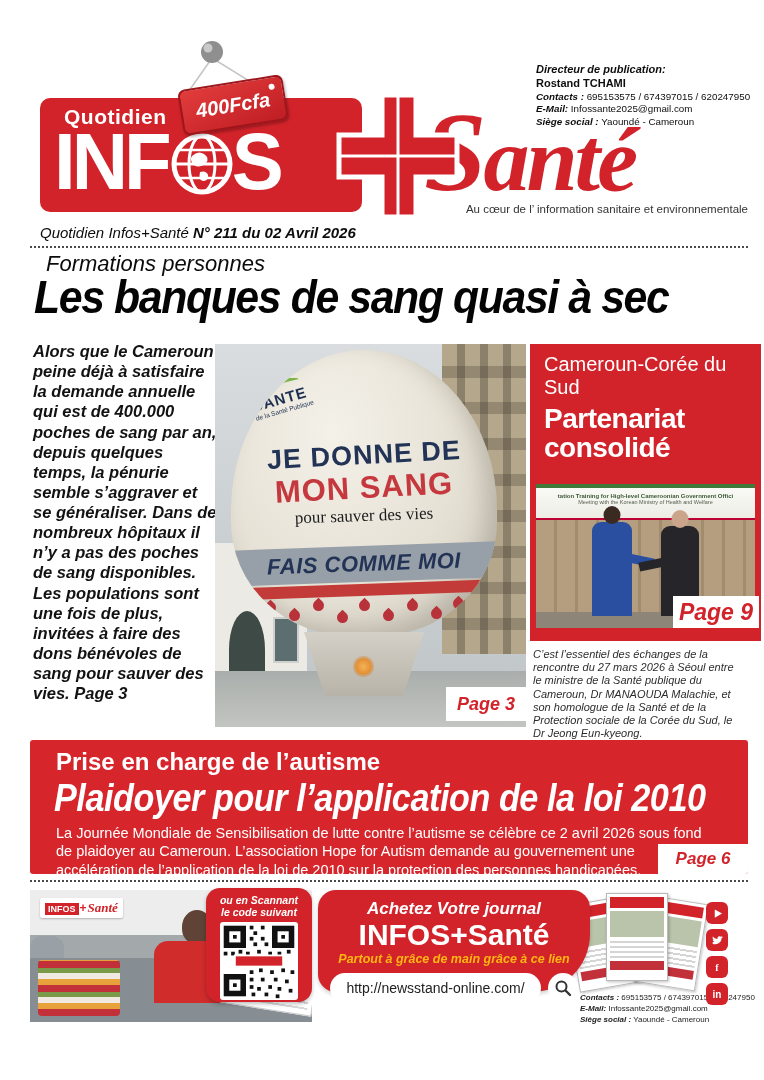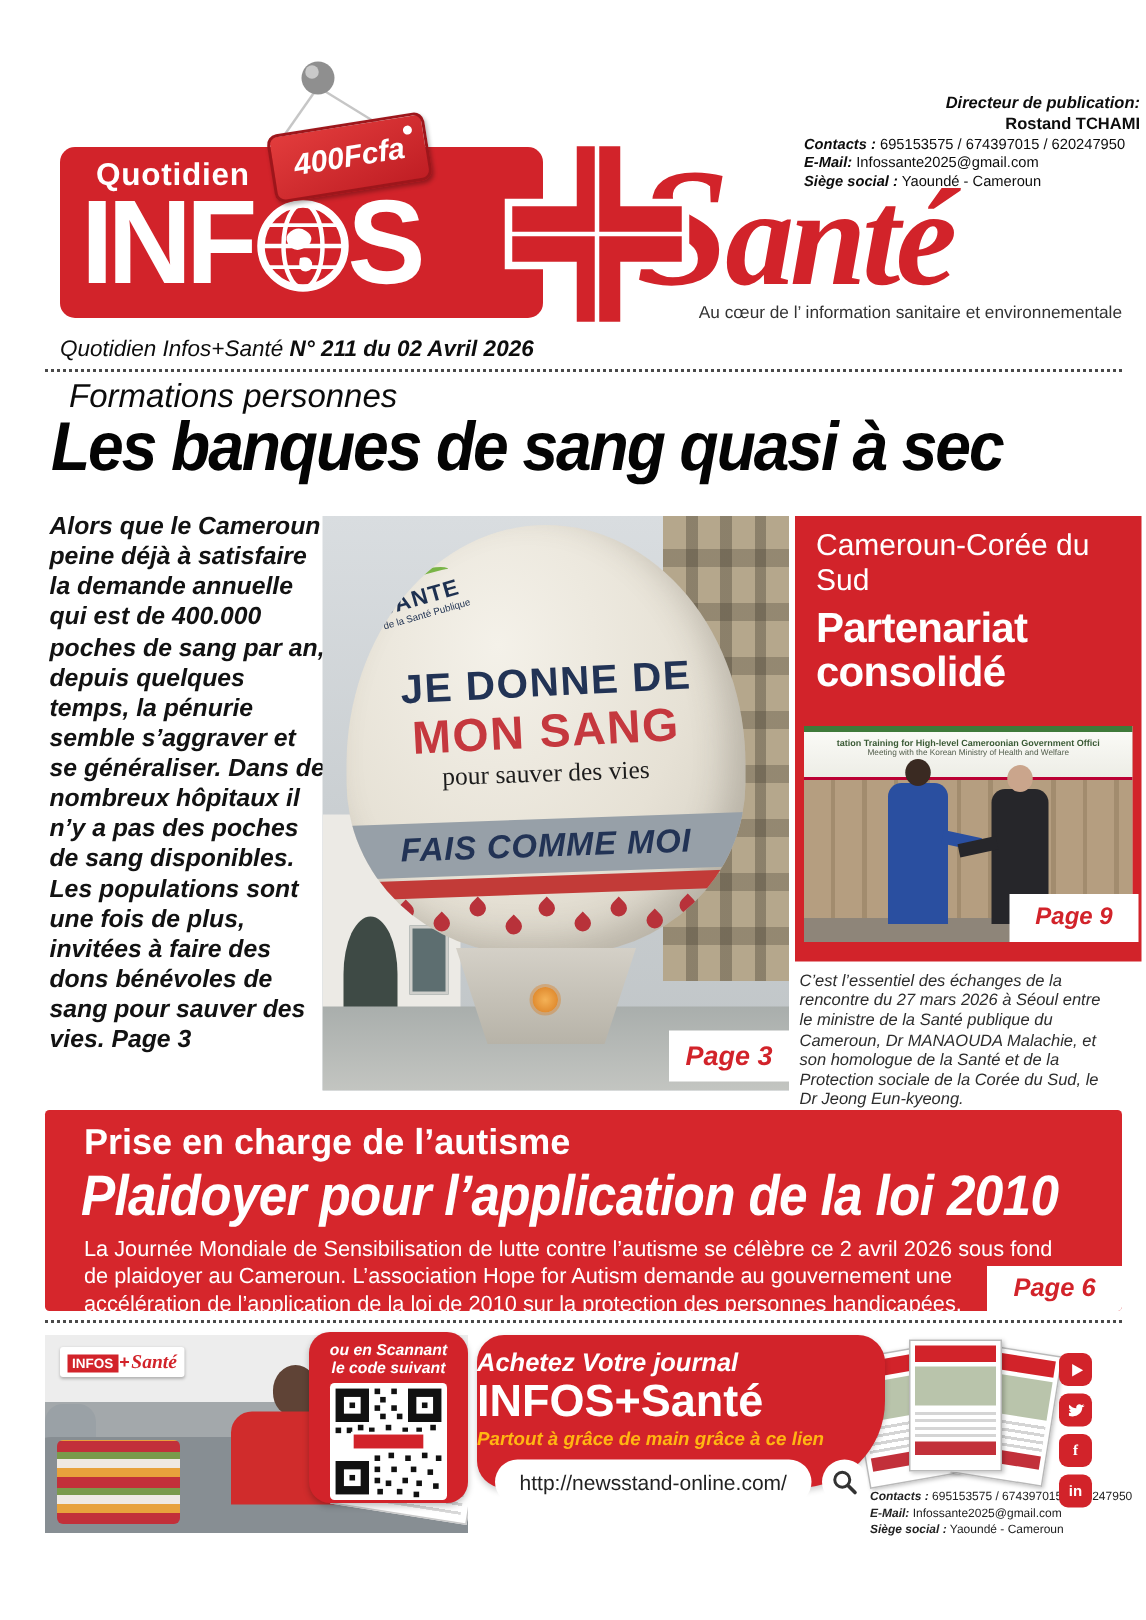--- a/index.html
+++ b/index.html
@@ -32,21 +32,21 @@
   .infos-txt { color:#fff; font-weight:bold; font-size:78px; letter-spacing:-4px; line-height:1; transform:scaleY(1.02); }
   .globe-svg { width:64px; height:64px; margin:6px -2px 0 2px; }
   .cross-svg { left:336px; top:92px; width:124px; height:128px; z-index:3; }
   .sante-script {
     left:424px; top:96px; width:334px; z-index:1;
     font-family:"Liberation Serif", serif; font-style:italic; font-weight:bold;
     font-size:92px; color:#d2232a; line-height:1; letter-spacing:-3px;
   }
   .sante-script::first-letter { font-size:1.22em; }
   .pubinfo { left:536px; top:62px; width:224px; z-index:4; font-size:9.8px; line-height:1.3; color:#0d0d0d; }
-  .pubinfo .big { font-size:11px;text-align:right; }
+  .pubinfo .big { font-size:11px; }
   .lbl { font-weight:bold; font-style:italic; }
   .tagline { left:410px; top:203px; width:338px; text-align:right; font-size:11.5px; color:#333; z-index:4; }
   .issue-line { left:40px; top:224px; font-style:italic; font-size:15px; color:#0d0d0d; }
   .issue-line .num { font-weight:bold; }
   .dotted { border-top:2px dotted #4a4a4a; height:0; }
   .dots1 { left:30px; top:246px; width:718px; }
 
   
   .kicker1 { left:46px; top:251px; font-style:italic; font-size:22px; color:#0b0b0b; }
   .headline1 {
@@ -110,21 +110,21 @@
   .s2-floor { position:absolute; left:0; bottom:0; width:100%; height:16px; background:#8e8579; }
   .fig { position:absolute; bottom:12px; border-radius:9px 9px 0 0; }
   .fig-head { position:absolute; left:50%; top:-16px; transform:translateX(-50%); width:17px; height:18px; border-radius:50%; }
   .fig1 { left:56px; width:40px; height:94px; background:#2a4fa0; }
   .fig1 .fig-head { background:#3a2a22; }
   .fig2 { right:56px; width:38px; height:90px; background:#26262a; }
   .fig2 .fig-head { background:#caa58c; }
   .fig-arm { position:absolute; top:34px; width:26px; height:9px; background:inherit; }
   .fig1 .fig-arm { right:-22px; transform:rotate(12deg); }
   .fig2 .fig-arm { left:-22px; transform:rotate(-12deg); }
-  .page9 { position:absolute; right:2px; top:252px; width:86px; height:32px; font-size:16px; }
+  .page9 { position:absolute; right:2px; top:252px; width:86px; height:32px; font-size:23px; }
   .s2-caption { left:533px; top:648px; width:210px; font-style:italic; font-size:11px; line-height:1.2; color:#2d2d2d; }
 
   
   .banner3 { left:30px; top:740px; width:718px; height:134px; background:#d6262c; border-radius:3px; overflow:hidden; }
   .b3-kicker { position:absolute; left:26px; top:8px; color:#fff; font-weight:bold; font-size:24px; }
   .b3-head { position:absolute; left:24px; top:37px; white-space:nowrap; color:#fff;
     font-weight:bold; font-style:italic; font-size:38px; letter-spacing:-.5px;
     transform:scaleX(.9); transform-origin:left center; }
   .b3-body { position:absolute; left:26px; top:84px; width:648px; color:#fff; font-size:14.5px; line-height:1.26; }
   .page6 { position:absolute; right:0; bottom:0; width:90px; height:30px; font-size:17px;justify-content:center; }
@@ -150,21 +150,21 @@
   .mlg-box { background:#d2232a; color:#fff; font-weight:bold; font-size:9px; padding:1px 3px; }
   .mlg-plus { color:#d2232a; font-weight:bold; font-size:12px; }
   .mlg-sante { color:#d2232a; font-family:"Liberation Serif", serif; font-style:italic; font-weight:bold; font-size:13px; }
 
   .f-qr { left:206px; top:888px; width:106px; height:114px; background:#d2232a; border-radius:14px; z-index:5; text-align:center;
     box-shadow:0 2px 4px rgba(0,0,0,.25); }
   .f-qr-cap { color:#fff; font-weight:bold; font-style:italic; font-size:10.5px; line-height:1.15; margin-top:6px; }
   .f-qr-code { position:relative; margin:4px auto 0; width:78px; height:78px; background:#fff; border-radius:3px; }
 
   .f-panel { left:318px; top:890px; width:272px; height:102px; background:#d2232a;
-    border-radius:18px 18px 58px 18px; z-index:4; color:#fff;
+    border-radius:18px 18px 58px 18px; z-index:4; text-align:center; color:#fff;
     box-shadow:0 2px 4px rgba(0,0,0,.2); }
   .f-buy1 { margin-top:9px; font-weight:bold; font-style:italic; font-size:17px; }
   .f-buy2 { font-size:30px; font-weight:bold; letter-spacing:0; line-height:1.05; }
   .f-buy3 { color:#ffb612; font-weight:bold; font-style:italic; font-size:12.5px; margin-top:1px; }
   .f-urlrow { margin-top:7px; display:flex; align-items:center; justify-content:center; gap:7px; }
   .f-url { background:#fff; border-radius:16px; height:30px; line-height:30px; padding:0 16px; color:#222; font-size:14px; }
   .f-search { width:30px; height:30px; border-radius:50%; background:#fff; display:flex; align-items:center; justify-content:center; }
 
   .f-papers { left:572px; top:893px; width:134px; height:100px; }
   .cover { position:absolute; width:62px; height:88px; background:#fff; border:1px solid #b9b9b9; box-shadow:1px 1px 3px rgba(0,0,0,.25); }

